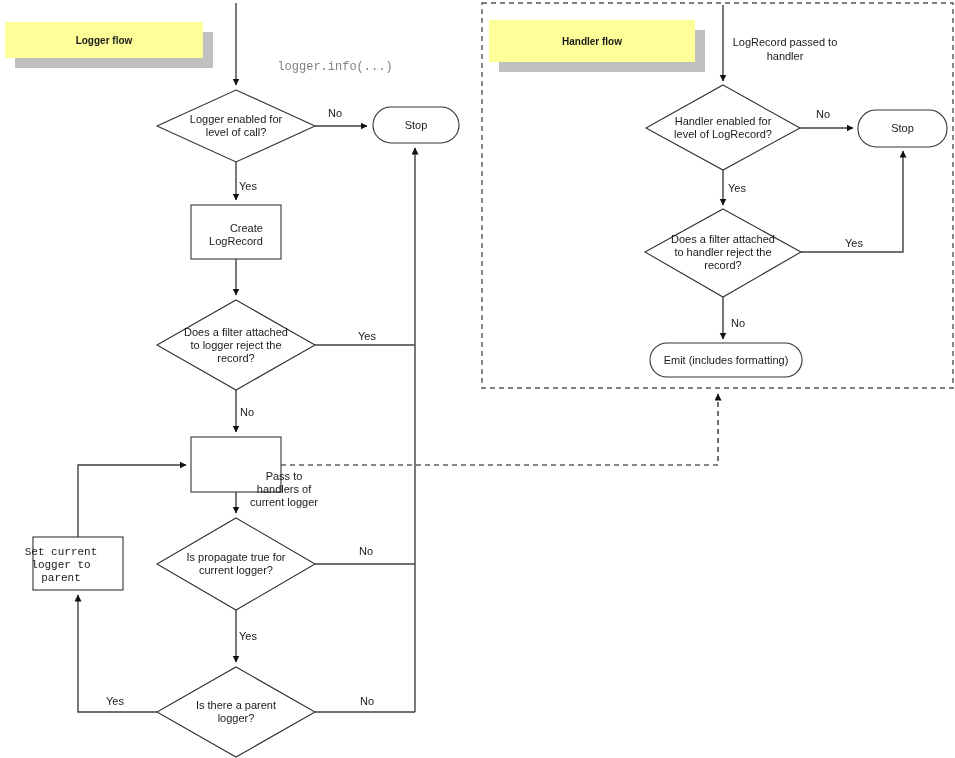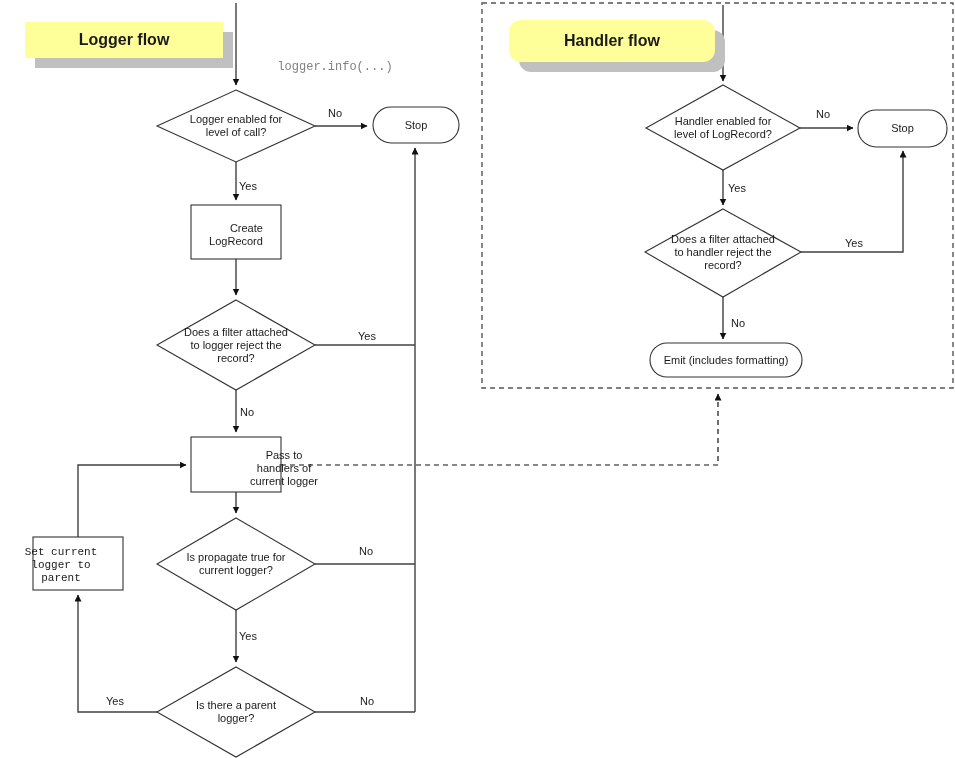--- a/index.html
+++ b/index.html
@@ -11,21 +11,21 @@
   .label{
     position:absolute;display:flex;align-items:center;justify-content:center;
     text-align:center;font-size:11px;line-height:13px;white-space:pre-line;
     pointer-events:none;
   }
   .edge-label{position:absolute;font-size:11px;line-height:12px;white-space:nowrap;}
   .note{
     position:absolute;display:flex;align-items:center;justify-content:center;
     background:var(--note-fill,#ffff99);
     box-shadow:10px 10px 0 0 var(--note-shadow,#c0c0c0);
-    font-size:16px;font-weight:bold;text-align:center;margin-left:20px;
+    font-size:10px;font-weight:bold;text-align:center;
   }
   .entry-caption{
     position:absolute;text-align:center;font-size:11px;line-height:14px;white-space:pre-line;
   }
   .code-line{
     position:absolute;text-align:center;font-family:"Liberation Mono",monospace;
     font-size:12px;color:var(--code-color,#808080);white-space:nowrap;padding-left:32px;
   }
 </style>
 </head>
@@ -83,35 +83,37 @@
       <polygon points="723,85 800,128 723,170 646,128"></polygon>
       <rect x="858" y="110" width="89" height="37" rx="18" ry="18"></rect>
       <polygon points="723,209 801,252 723,297 645,252"></polygon>
       <rect x="650" y="343" width="152" height="34" rx="17" ry="17"></rect>
     </g>
   </svg>
 
   <div class="note" style="left:5px;top:22px;width:198px;height:36px;">
     <span>Logger flow</span>
   </div>
-  <div class="note" style="left:489px;top:20px;width:206px;height:42px;border-radius:12px;">
+  <div class="note" style="left:489px;top:20px;width:206px;height:42px;">
     <span>Handler flow</span>
   </div>
 
   <div class="code-line" style="left:237px;top:60px;width:132px;">logger.info(...)</div>
+  <div class="entry-caption" style="left:725px;top:35px;width:120px;">LogRecord passed to
+handler</div>
 
   <div class="label" style="left:166px;top:100px;width:140px;height:52px;">Logger enabled for
 level of call?</div>
   <div class="label" style="left:373px;top:107px;width:86px;height:36px;">Stop</div>
   <div class="label" style="left:191px;top:205px;width:90px;height:60px;text-align:right;">Create
 LogRecord</div>
   <div class="label" style="left:166px;top:307px;width:140px;height:76px;">Does a filter attached
 to logger reject the
 record?</div>
-  <div class="label" style="left:191px;top:442px;width:90px;height:53px;padding-left:48px;">Pass to
+  <div class="label" style="left:191px;top:463px;width:90px;height:53px;padding-left:48px;">Pass to
 handlers of
 current logger</div>
   <div class="label" style="left:166px;top:538px;width:140px;height:52px;">Is propagate true for
 current logger?</div>
   <div class="label" style="left:166px;top:686px;width:140px;height:52px;">Is there a parent
 logger?</div>
   <div class="label" style="left:16px;top:537px;width:90px;height:57px;font-family:Liberation Mono, monospace;">Set current
 logger to parent</div>
 
   <div class="label" style="left:653px;top:102px;width:140px;height:52px;">Handler enabled for

